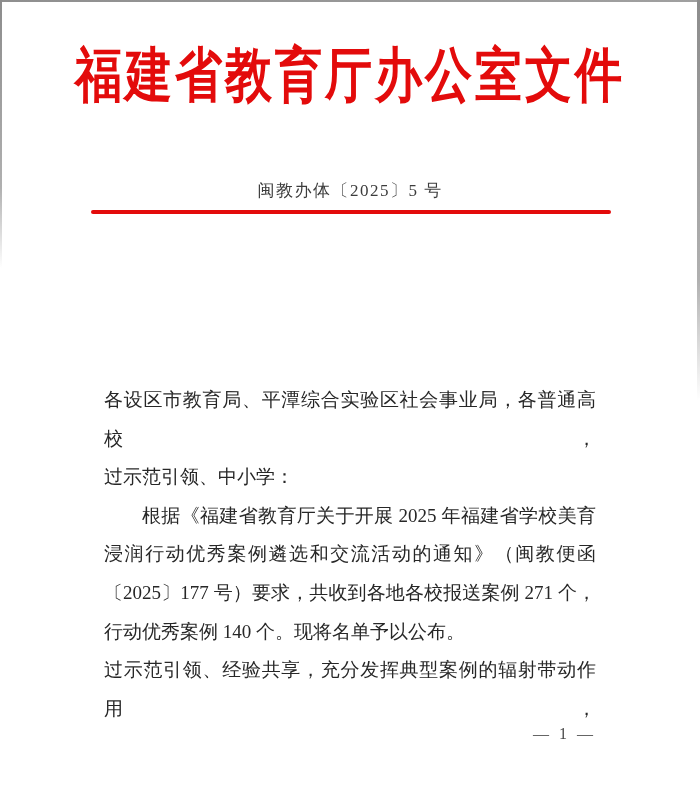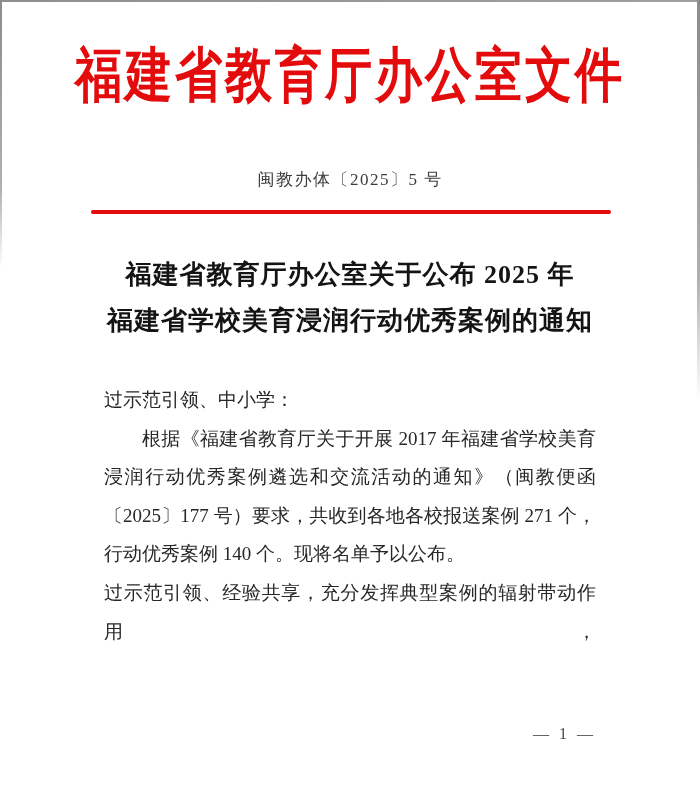--- a/index.html
+++ b/index.html
@@ -42,21 +42,21 @@
     font-size: 47px;
     font-weight: 700;
     letter-spacing: 3px;
     color: #e30b0b;
     transform: scaleY(1.25);
     transform-origin: center top;
     white-space: nowrap;
   }
   .doc-number {
     position: absolute;
-    top: 168px; left: 0;
+    top: 179px; left: 0;
     width: 100%;
     text-align: center;
     font-size: 17px;
     letter-spacing: 1.5px;
     color: #3c3c3c;
   }
   .red-rule {
     position: absolute;
     top: 210px; left: 91px;
     width: 520px; height: 4px;
@@ -109,28 +109,25 @@
   <div class="edge-top"></div>
   <div class="edge-left"></div>
   <div class="edge-right"></div>
 
   <div class="org-title">福建省教育厅办公室文件</div>
 
   <div class="doc-number">闽教办体〔2025〕5 号</div>
 
   <div class="red-rule"></div>
 
-  <div class="doc-title">
-    <div>福建省教育厅办公室关于公布 2025 年</div>
-    <div>福建省学校美育浸润行动优秀案例的通知</div>
-  </div>
 
   <div class="body-text">
+    <div class="line">各设区市教育局、平潭综合实验区社会事业局，各普通高校，</div>
     <div class="line short">过示范引领、中小学：</div>
-    <div class="line indent">根据《福建省教育厅关于开展 2017 年福建省学校美育</div>
+    <div class="line indent">根据《福建省教育厅关于开展 2025 年福建省学校美育</div>
     <div class="line">浸润行动优秀案例遴选和交流活动的通知》（闽教便函</div>
     <div class="line">〔2025〕177 号）要求，共收到各地各校报送案例 271 个，</div>
     <div class="line short">行动优秀案例 140 个。现将名单予以公布。</div>
     <div class="line">过示范引领、经验共享，充分发挥典型案例的辐射带动作用，</div>
   </div>
 
   <div class="page-number">— 1 —</div>
 
 </div>
 

